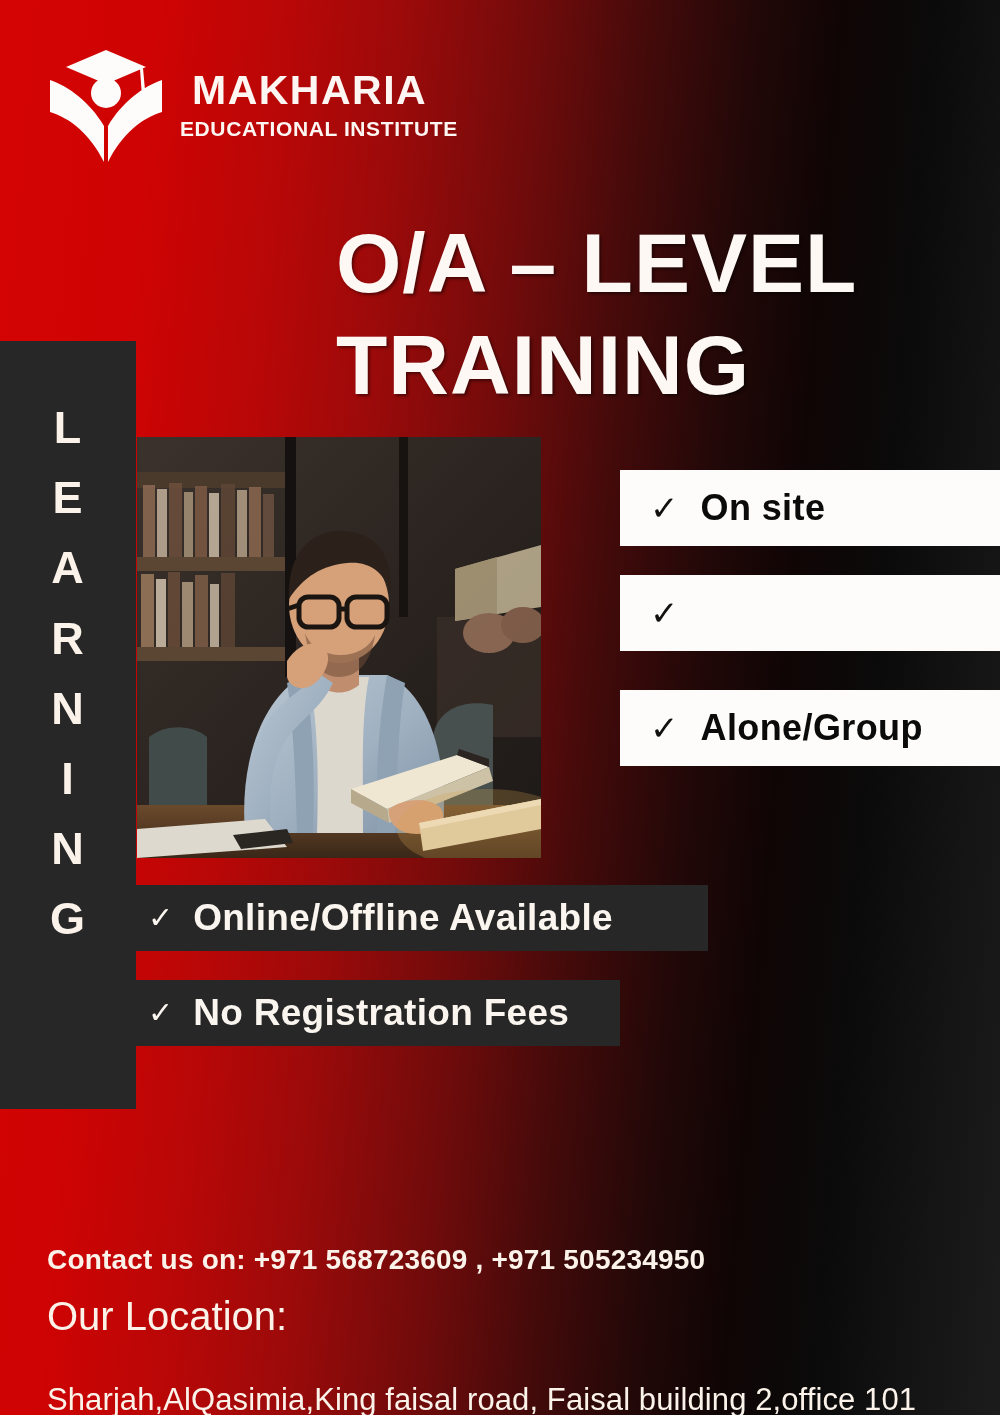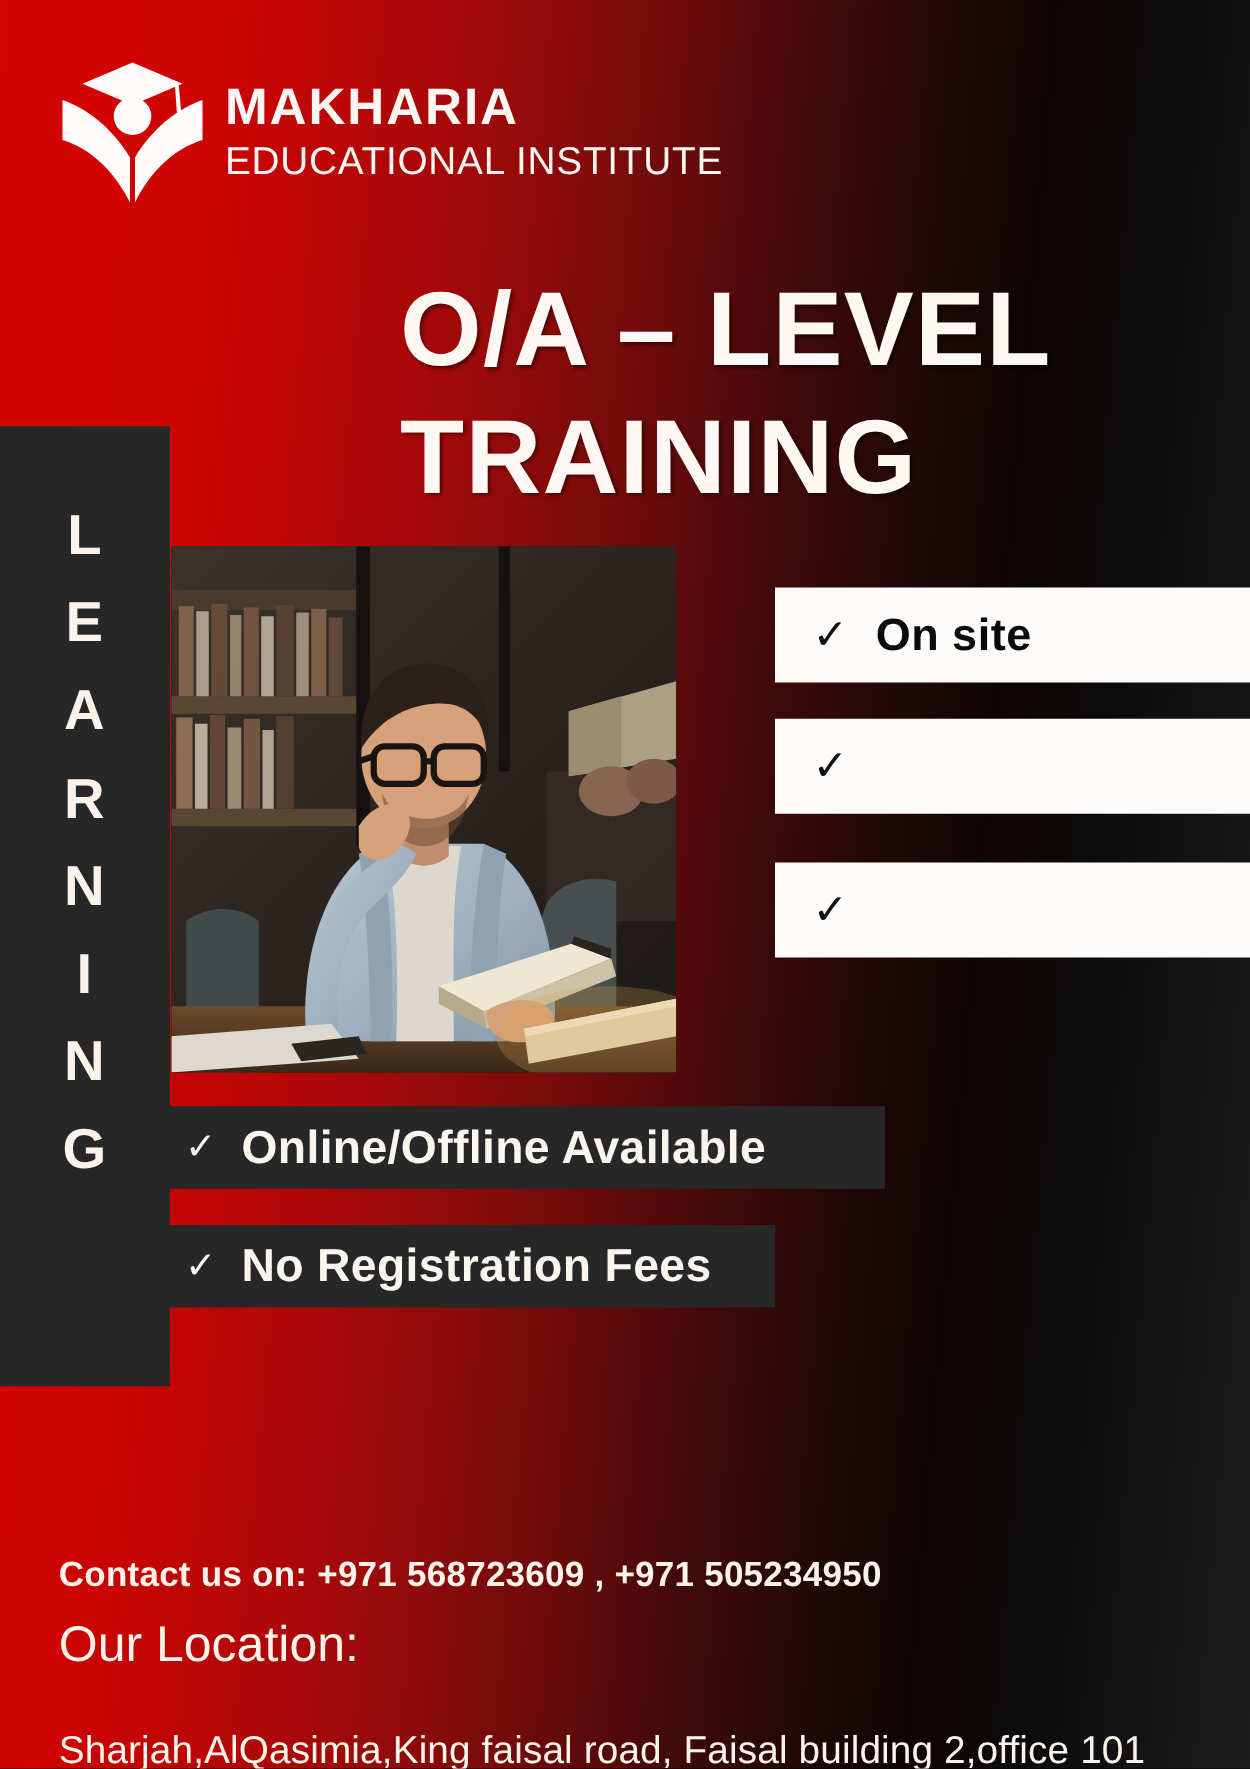--- a/index.html
+++ b/index.html
@@ -38,33 +38,34 @@
     align-items:center;
     gap:14px;
   }
   .logo-mark { width:120px; height:128px; display:block; }
   .logo-text { display:flex; flex-direction:column; line-height:1; }
   .logo-name {
     font-size:41px;
     font-weight:bold;
     color:#fdf6f2;
     letter-spacing:1.5px;
+    margin-left:12px;
   }
   .logo-sub {
-    font-size:31px;
-    font-weight:normal;
+    font-size:21px;
+    font-weight:bold;
     color:#fdf6f2;
     letter-spacing:0.6px;
     margin-top:7px;
   }
 
   
   .headline {
     position:absolute;
-    left:320px; top:212px;
+    left:336px; top:212px;
     width:640px;
     color:#fdf8f4;
     font-size:84px;
     font-weight:bold;
     line-height:1.22;
     letter-spacing:1px;
     text-shadow:2px 2px 3px rgba(0,0,0,.45);
   }
   .headline .l2 { display:block; }
 
@@ -341,20 +342,21 @@
 
   <div class="feature f1">
     <span class="tick">✓</span>
     <span class="flabel">On site</span>
   </div>
   <div class="feature f2">
     <span class="tick">✓</span>
   </div>
   <div class="feature f3">
     <span class="tick">✓</span>
+    <span class="flabel">Alone/Group</span>
   </div>
 
   <div class="dfeature d1">
     <span class="tick">✓</span>
     <span class="dlabel">Online/Offline Available</span>
   </div>
   <div class="dfeature d2">
     <span class="tick">✓</span>
     <span class="dlabel">No Registration Fees</span>
   </div>

